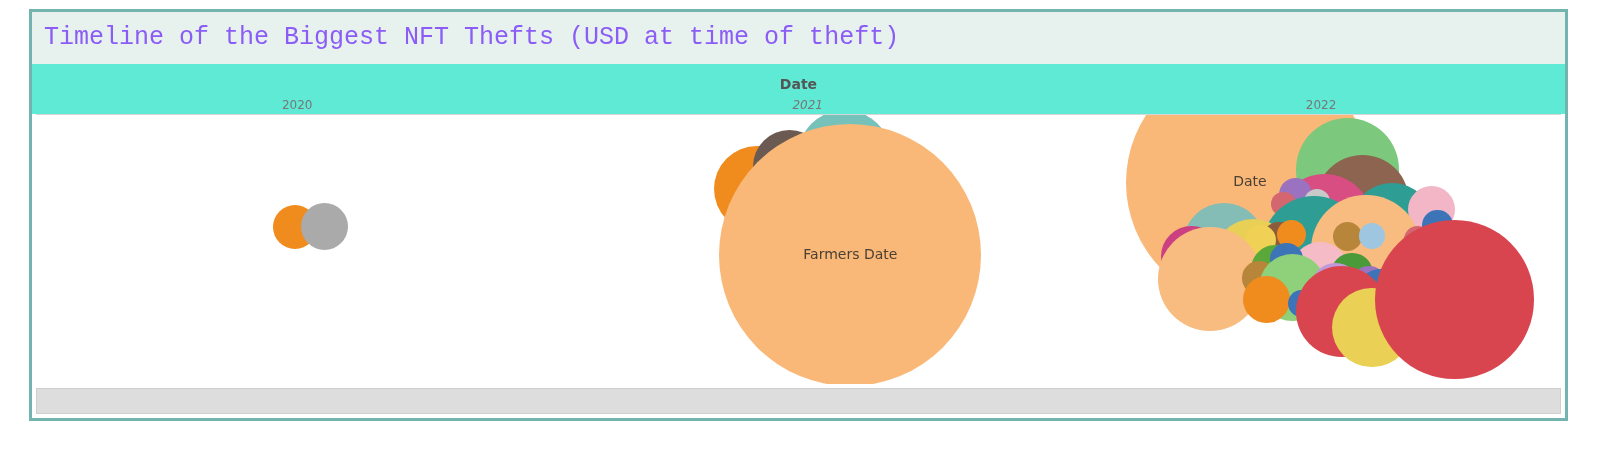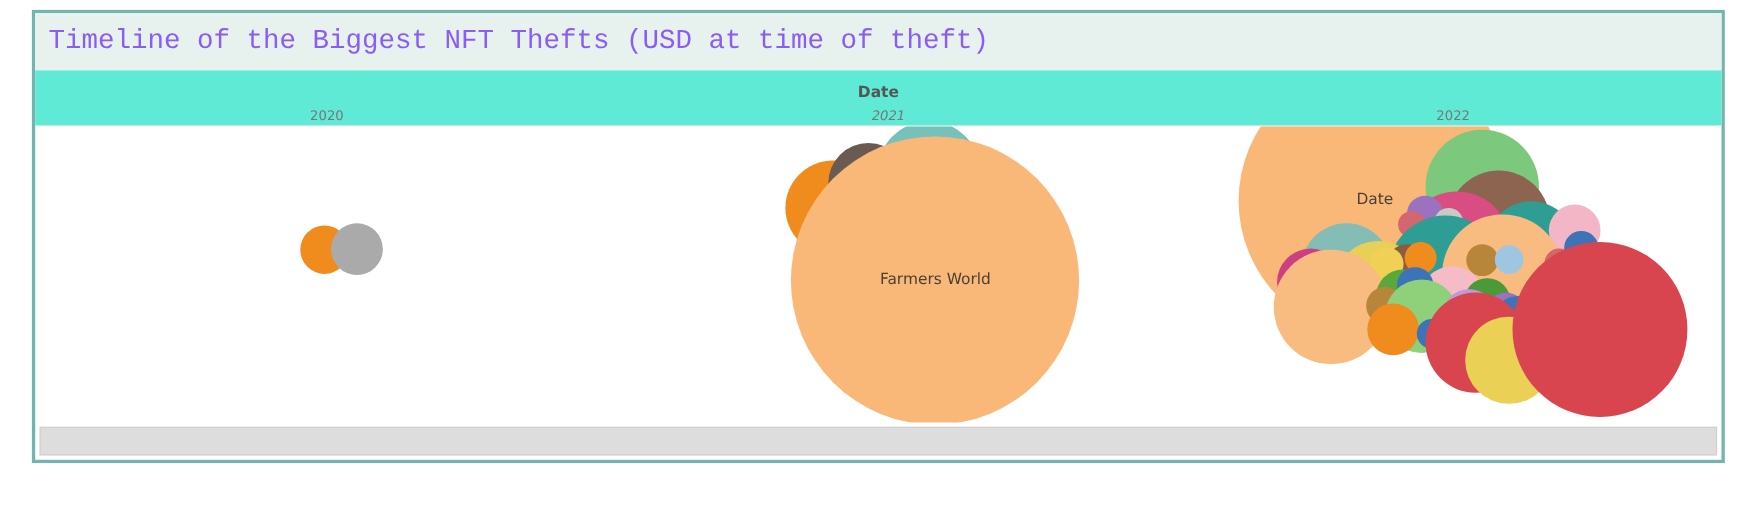--- a/index.html
+++ b/index.html
@@ -85,21 +85,21 @@
       <div class="bubble" style="width: 71.675px; height: 71.675px; left: 735.812px; top: 38.1375px; background: rgb(106, 90, 82);"></div>
       <div class="bubble" style="width: 71.675px; height: 71.675px; left: 792.237px; top: 39.4825px; background: rgb(240, 208, 85);"></div>
       <div class="bubble" style="width: 32.025px; height: 32.025px; left: 784.612px; top: 47.2025px; background: rgb(165, 123, 189);"></div>
       <div class="bubble" style="width: 44.225px; height: 44.225px; left: 842.562px; top: 50.5175px; background: rgb(245, 188, 200);"></div>
       <div class="bubble" style="width: 25.925px; height: 25.925px; left: 833.413px; top: 47.5625px; background: rgb(90, 74, 66);"></div>
       <div class="bubble" style="width: 33.55px; height: 33.55px; left: 866.2px; top: 61.235px; background: rgb(58, 111, 176);"></div>
       <div class="bubble" style="width: 35.075px; height: 35.075px; left: 778.513px; top: 67.1975px; background: rgb(185, 138, 192);"></div>
       <div class="bubble" style="width: 36.6px; height: 36.6px; left: 759.45px; top: 71.815px; background: rgb(232, 207, 90);"></div>
       <div class="bubble" style="width: 19.825px; height: 19.825px; left: 828.837px; top: 73.4775px; background: rgb(212, 101, 111);"></div>
       <div class="bubble" style="width: 262.3px; height: 262.3px; left: 683.2px; top: 8.73px; background: rgb(250, 184, 120);">
-        <span class="bubble-label">Farmers World</span>
+        <span class="bubble-label">Farmers Date</span>
       </div>
       <div class="bubble" style="width: 247.05px; height: 247.05px; left: 1090.37px; top: -56.275px; background: rgb(249, 184, 119);">
         <span class="bubble-label">Date</span>
       </div>
       <div class="bubble" style="width: 103.7px; height: 103.7px; left: 1259.65px; top: 3.295px; background: rgb(124, 200, 124);"></div>
       <div class="bubble" style="width: 93.025px; height: 93.025px; left: 1280.24px; top: 39.5675px; background: rgb(140, 100, 80);"></div>
       <div class="bubble" style="width: 97.6px; height: 97.6px; left: 1239.83px; top: 58.8px; background: rgb(217, 78, 130);"></div>
       <div class="bubble" style="width: 82.35px; height: 82.35px; left: 1314.55px; top: 67.77px; background: rgb(46, 158, 148);"></div>
       <div class="bubble" style="width: 47.275px; height: 47.275px; left: 1371.74px; top: 70.5125px; background: rgb(242, 182, 198);"></div>
       <div class="bubble" style="width: 30.5px; height: 30.5px; left: 1386.22px; top: 95.04px; background: rgb(61, 116, 184);"></div>

